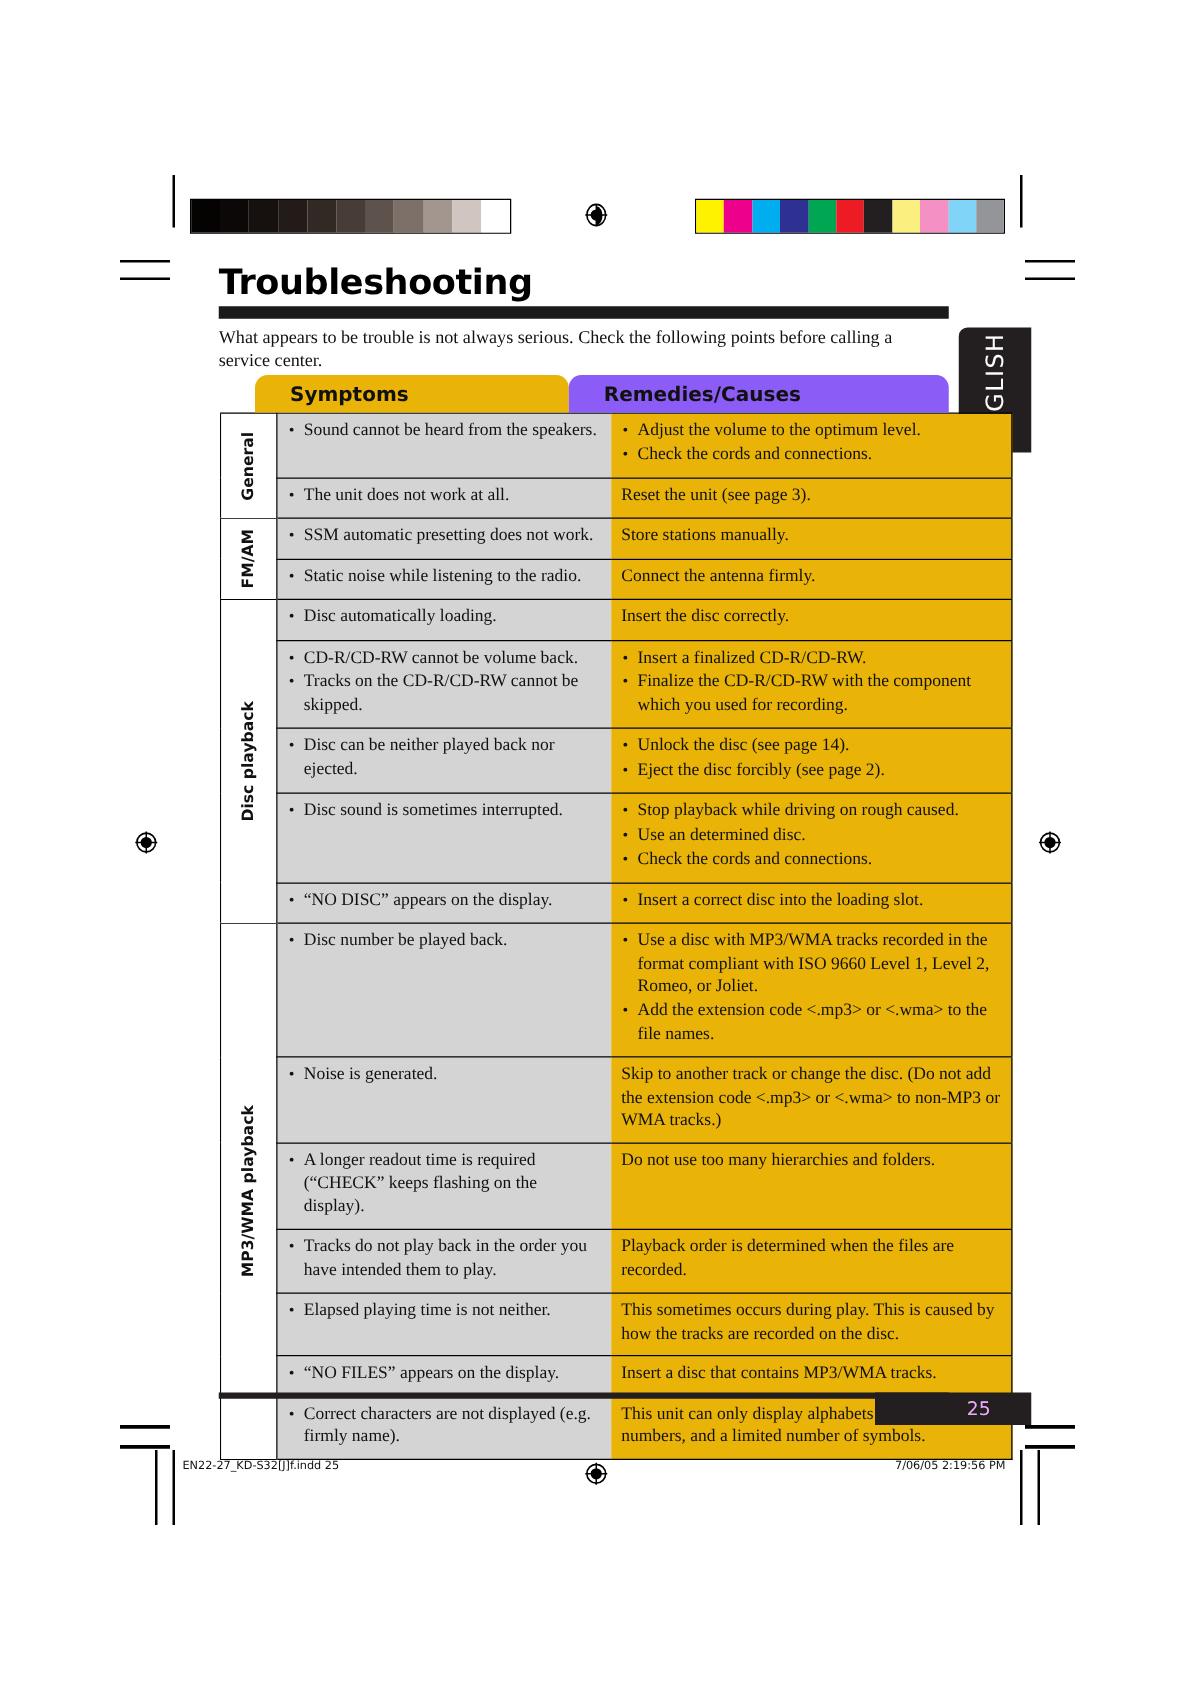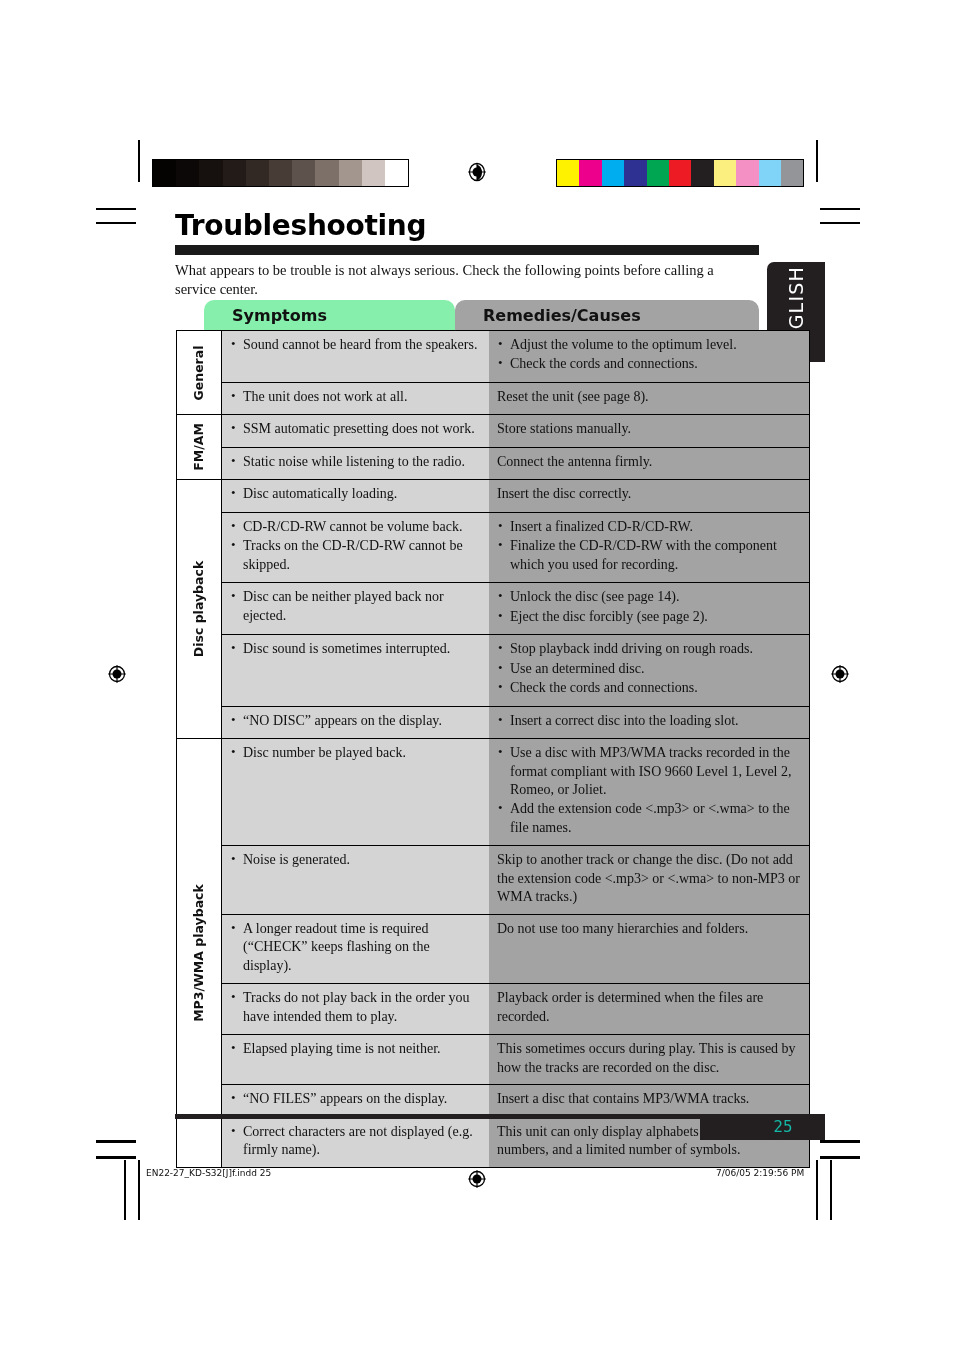--- a/index.html
+++ b/index.html
@@ -103,22 +103,22 @@
     font-family: "DejaVu Sans", sans-serif;
     font-weight: bold;
     font-size: 16px;
     color: #111;
     border-radius: 10px 10px 0 0;
     display: flex;
     align-items: center;
     padding-left: 28px;
     box-sizing: border-box;
   }
-  .hdr-sym { width: 251px; background: #86efac; }
-  .hdr-rem { width: 304px; background: #a3a3a3; }
+  .hdr-sym { width: 251px; background: #eab308; }
+  .hdr-rem { width: 304px; background: #8b5cf6; }
 
   table.tt {
     border-collapse: collapse;
     width: 583px;
     table-layout: fixed;
     border: 1.6px solid #000;
   }
   table.tt td {
     vertical-align: top;
     font-size: 14px;
@@ -142,21 +142,21 @@
     left: 50%;
     top: 50%;
     transform: translate(-50%, -50%) rotate(-90deg);
     white-space: nowrap;
     font-family: "DejaVu Sans", sans-serif;
     font-weight: bold;
     font-size: 12.5px;
     color: #111;
   }
   td.sym { width: 251px; background: #d4d4d4; }
-  td.rem { width: 304px; background: #a3a3a3; }
+  td.rem { width: 304px; background: #eab308; }
 
   .sect-top > td { border-top: 1.6px solid #000 !important; }
 
   ul.b { margin: 0; padding: 0; list-style: none; }
   ul.b li {
     position: relative;
     padding-left: 13px;
     margin: 0 0 1px 0;
   }
   ul.b li:before {
@@ -186,21 +186,21 @@
     background: #231f20;
   }
   .pagenum {
     position: absolute;
     left: 764px;
     top: 1116px;
     width: 38px;
     height: 22px;
     background: #231f20;
     border-radius: 11px;
-    color: #14b8a6;
+    color: #f0abfc;
     font-family: "DejaVu Sans", sans-serif;
     font-size: 15px;
     display: flex;
     align-items: center;
     justify-content: center;
   }
   .foot-file {
     position: absolute;
     left: 146px;
     top: 1168px;
@@ -328,21 +328,21 @@
             </ul>
           </td>
         </tr>
         <tr>
           <td class="sym">
             <ul class="b">
               <li>The unit does not work at all.</li>
             </ul>
           </td>
           <td class="rem">
-            <p class="plain">Reset the unit (see page 8).</p>
+            <p class="plain">Reset the unit (see page 3).</p>
           </td>
         </tr>
         <tr class="sect-top">
           <td class="cat" rowspan="2">
             <span class="vlabel">FM/AM</span>
           </td>
           <td class="sym">
             <ul class="b">
               <li>SSM automatic presetting does not work.</li>
             </ul>
@@ -402,21 +402,21 @@
           </td>
         </tr>
         <tr>
           <td class="sym">
             <ul class="b">
               <li>Disc sound is sometimes interrupted.</li>
             </ul>
           </td>
           <td class="rem">
             <ul class="b">
-              <li>Stop playback indd driving on rough roads.</li>
+              <li>Stop playback while driving on rough caused.</li>
               <li>Use an determined disc.</li>
               <li>Check the cords and connections.</li>
             </ul>
           </td>
         </tr>
         <tr>
           <td class="sym">
             <ul class="b">
               <li>“NO DISC” appears on the display.</li>
             </ul>

